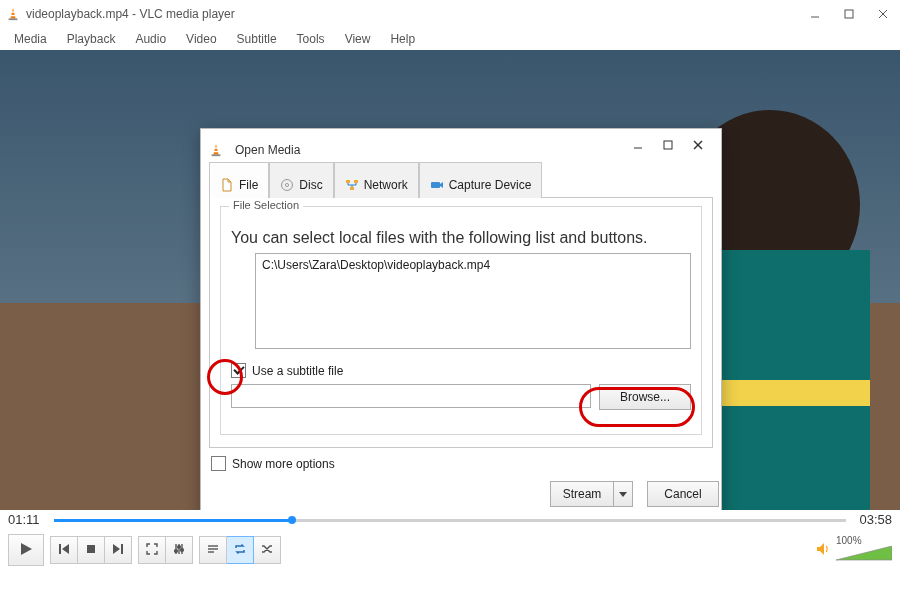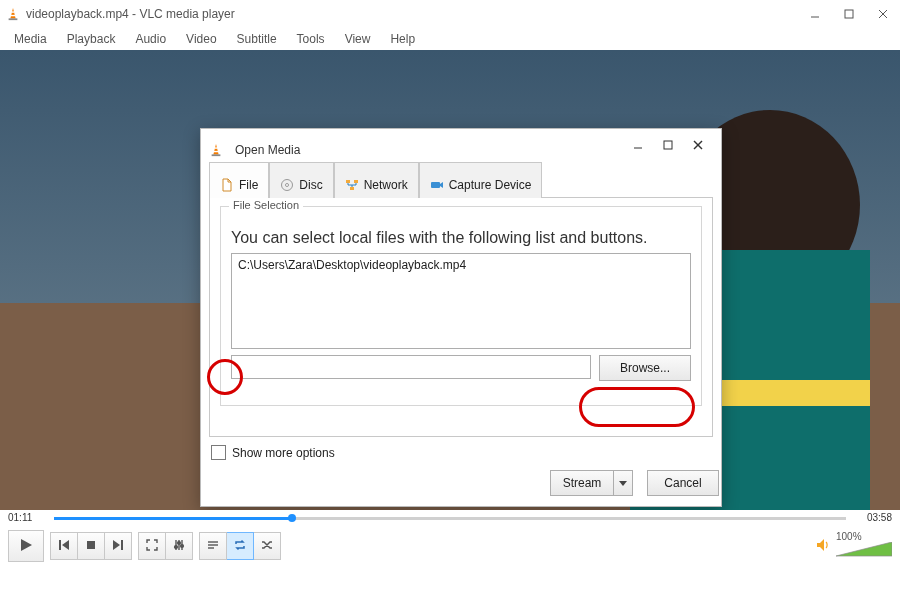--- a/index.html
+++ b/index.html
@@ -33,41 +33,41 @@
 
 .tabbar{display:flex;align-items:flex-end;padding:0 8px;margin-top:4px;}
 .tab{display:flex;align-items:center;gap:5px;padding:15px 10px 6px;border:1px solid #c8c8c8;border-bottom:none;background:#fdfdfd;font-size:12px;position:relative;top:1px;}
 .tab.inactive{background:#f1f1f1;}
 .tab .ticon{width:14px;height:14px;}
 .tabcontent{border:1px solid #c8c8c8;margin:0 8px 8px;padding:8px 10px 12px;min-height:218px;}
 
 .group{border:1px solid #d6d6d6;padding:8px 10px 24px;position:relative;}
 .group-title{position:absolute;top:-8px;left:8px;background:#fff;padding:0 4px;font-size:11px;color:#555;}
 .hint{font-size:16px;color:#333;margin:14px 0 6px;}
-.row1{display:flex;gap:0;}
+.row1{display:flex;gap:0;margin-left:24px;}
 .listbox{flex:1;height:86px;border:1px solid #adadad;background:#fff;padding:4px 6px;font-size:12px;overflow:auto;}
 .sidebtns{display:flex;flex-direction:column;gap:6px;width:96px;}
 .btn{display:flex;align-items:center;justify-content:center;gap:5px;height:24px;border:1px solid #adadad;background:linear-gradient(#fafafa,#e8e8e8);font-size:12px;cursor:default;}
 
 .subrow{display:flex;align-items:center;gap:6px;margin-top:14px;}
 .chk{width:13px;height:13px;border:1px solid #7a7a7a;background:#fff;display:flex;align-items:center;justify-content:center;}
 .chk.checked::after{content:"";width:8px;height:4px;border-left:2px solid #222;border-bottom:2px solid #222;transform:rotate(-45deg);margin-top:-3px;}
 .subfield{display:flex;gap:8px;margin-top:6px;}
 .subinput{flex:1;height:22px;border:1px solid #adadad;background:#fff;}
 
 .moreopt{display:flex;align-items:center;gap:6px;margin:8px 10px 0;font-size:12px;}
 .dlg-actions{display:flex;justify-content:flex-end;gap:14px;padding:10px 2px 10px;}
 .splitbtn{display:flex;}
 .splitbtn .btn{width:62px;}
 .splitbtn .drop{width:18px;border-left:none;}
 
 .ring{position:absolute;border:3px solid #d60000;border-radius:50%;pointer-events:none;}
 
 .timerow{display:flex;align-items:center;gap:8px;padding:2px 8px 0;}
-.time{font-size:10px;color:#333;width:38px;}
+.time{font-size:13px;color:#333;width:38px;}
 .time.right{text-align:right;}
 .seek{flex:1;height:10px;position:relative;}
 .seek-track{position:absolute;left:0;right:0;top:4px;height:3px;background:#d0d0d0;}
 .seek-fill{position:absolute;left:0;top:4px;height:3px;background:#1e90ff;}
 .seek-thumb{position:absolute;top:1px;width:8px;height:8px;border-radius:50%;background:#1e90ff;}
 
 .controls{height:38px;display:flex;align-items:center;padding:4px 8px 6px;gap:6px;}
 .cgrp{display:flex;gap:0;}
 .cbtn{width:26px;height:26px;border:1px solid #c8c8c8;background:linear-gradient(#fdfdfd,#ececec);display:flex;align-items:center;justify-content:center;color:#444;}
 .cgrp .cbtn + .cbtn{border-left:none;}
@@ -202,20 +202,24 @@
       <div class="tabcontent">
         <div class="group">
           <span class="group-title">File Selection</span>
           <div class="hint">You can select local files with the following list and buttons.</div>
           <div class="row1">
             <div class="listbox">
               <div>C:\Users\Zara\Desktop\videoplayback.mp4</div>
             </div>
           </div>
 
+          <div class="subrow">
+            <span class="chk checked"></span>
+            <span>Use a subtitle file</span>
+          </div>
           <div class="subfield">
             <div class="subinput"></div>
             <div class="btn" style="width:90px">
               <span>Browse...</span>
             </div>
           </div>
         </div>
       </div>
 
       <div class="moreopt">

